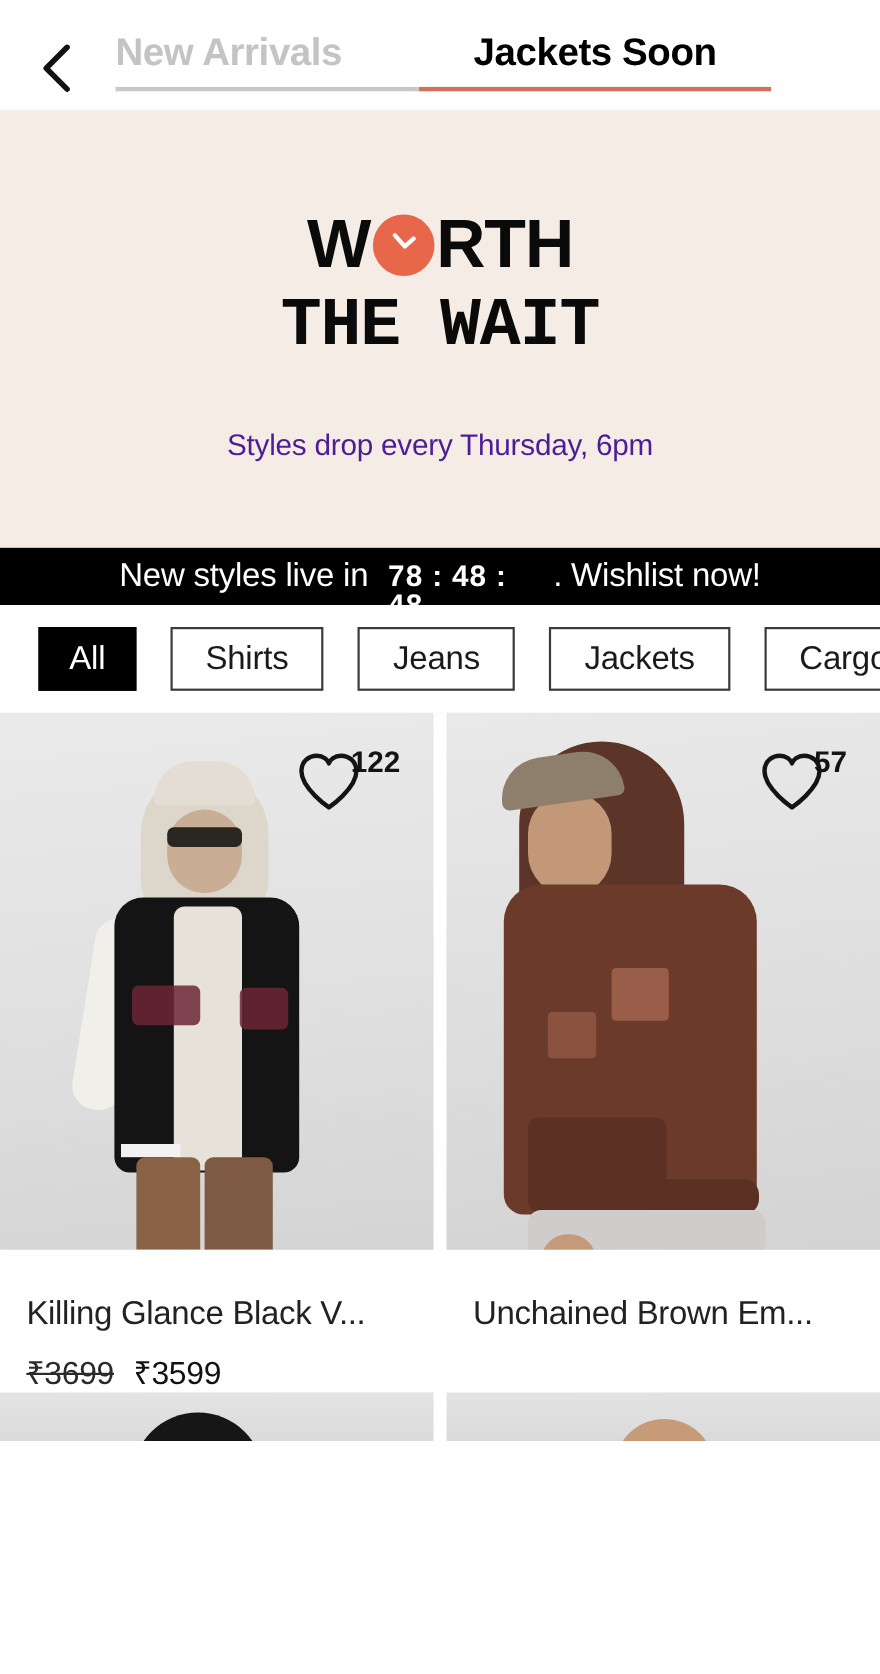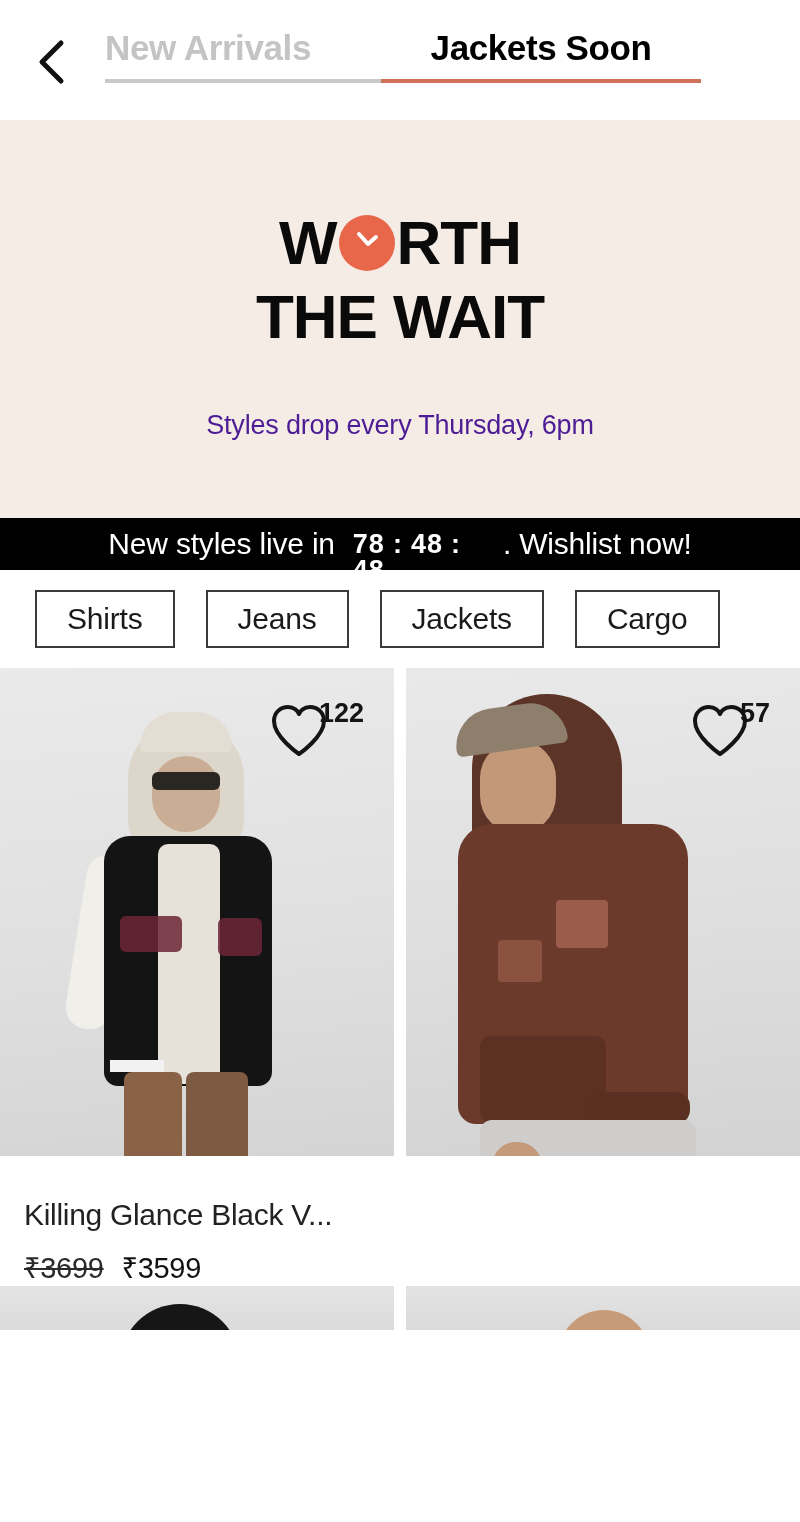--- a/index.html
+++ b/index.html
@@ -6,21 +6,21 @@
   html, body {
     width:800px; height:1522px;
     background:#ffffff;
     font-family:"Liberation Sans", sans-serif;
     overflow:hidden;
   }
   .screen { position:relative; width:800px; height:1522px; background:#fff; overflow:hidden; }
 
   
   .header {
-    position:relative; height:120px; background:#fff;
+    position:relative; height:100px; background:#fff;
     display:flex; align-items:flex-start;
   }
   .back-btn {
     position:absolute; left:28px; top:38px;
     width:48px; height:48px;
     display:flex; align-items:center; justify-content:center;
     cursor:pointer;
   }
   .back-btn svg { display:block; }
   .tabs {
@@ -47,21 +47,21 @@
   }
   .hero-line1 {
     margin-top:92px;
     display:flex; align-items:center; justify-content:center;
     font-size:62px; font-weight:bold; color:#0a0a0a;
     letter-spacing:-1px; line-height:1;
   }
   .hero-line2 {
     margin-top:12px;
     font-size:62px; font-weight:bold; color:#0a0a0a;
-    letter-spacing:-1px; line-height:1;
+    letter-spacing:-1px; line-height:1;font-family:Liberation Mono, monospace;
   }
   .clock-o {
     position:relative; display:inline-block;
     width:56px; height:56px; border-radius:50%;
     background:#e8674a; margin:0 2px;
     vertical-align:middle;
   }
   .clock-o svg { position:absolute; left:0; top:0; }
   .hero-sub {
     margin-top:62px;
@@ -224,20 +224,23 @@
         </span>
         <span class="cd-colon">:</span>
         <span class="cd-unit">48</span>
         <span class="cd-colon">:</span>
       </span>
       <span class="cd-post">. Wishlist now!</span>
     </div>
   </div>
 
   <div class="filters">
+    <div class="chip active">
+      <span>All</span>
+    </div>
     <div class="chip">
       <span>Shirts</span>
     </div>
     <div class="chip">
       <span>Jeans</span>
     </div>
     <div class="chip">
       <span>Jackets</span>
     </div>
     <div class="chip">
@@ -300,20 +303,21 @@
         <div class="like">
           <span>
             <svg width="58" height="54" viewBox="0 0 58 54">
               <path d="M29 50 C29 50 4 33 4 17 C4 8 11 3 18 3 C24 3 28 7 29 10 C30 7 34 3 40 3 C47 3 54 8 54 17 C54 33 29 50 29 50 Z" fill="none" stroke="#141414" stroke-width="4" stroke-linejoin="round"></path>
             </svg>
           </span>
           <span class="like-count">57</span>
         </div>
       </div>
       <div class="card-info">
+        <div class="card-title">Unchained Brown Em...</div>
       </div>
     </div>
   </div>
 
   <div class="grid grid-row2">
     <div class="card">
       <div class="card-img">
         <div class="ph f3-bg"></div>
         <div class="ph f3-hair"></div>
       </div>

